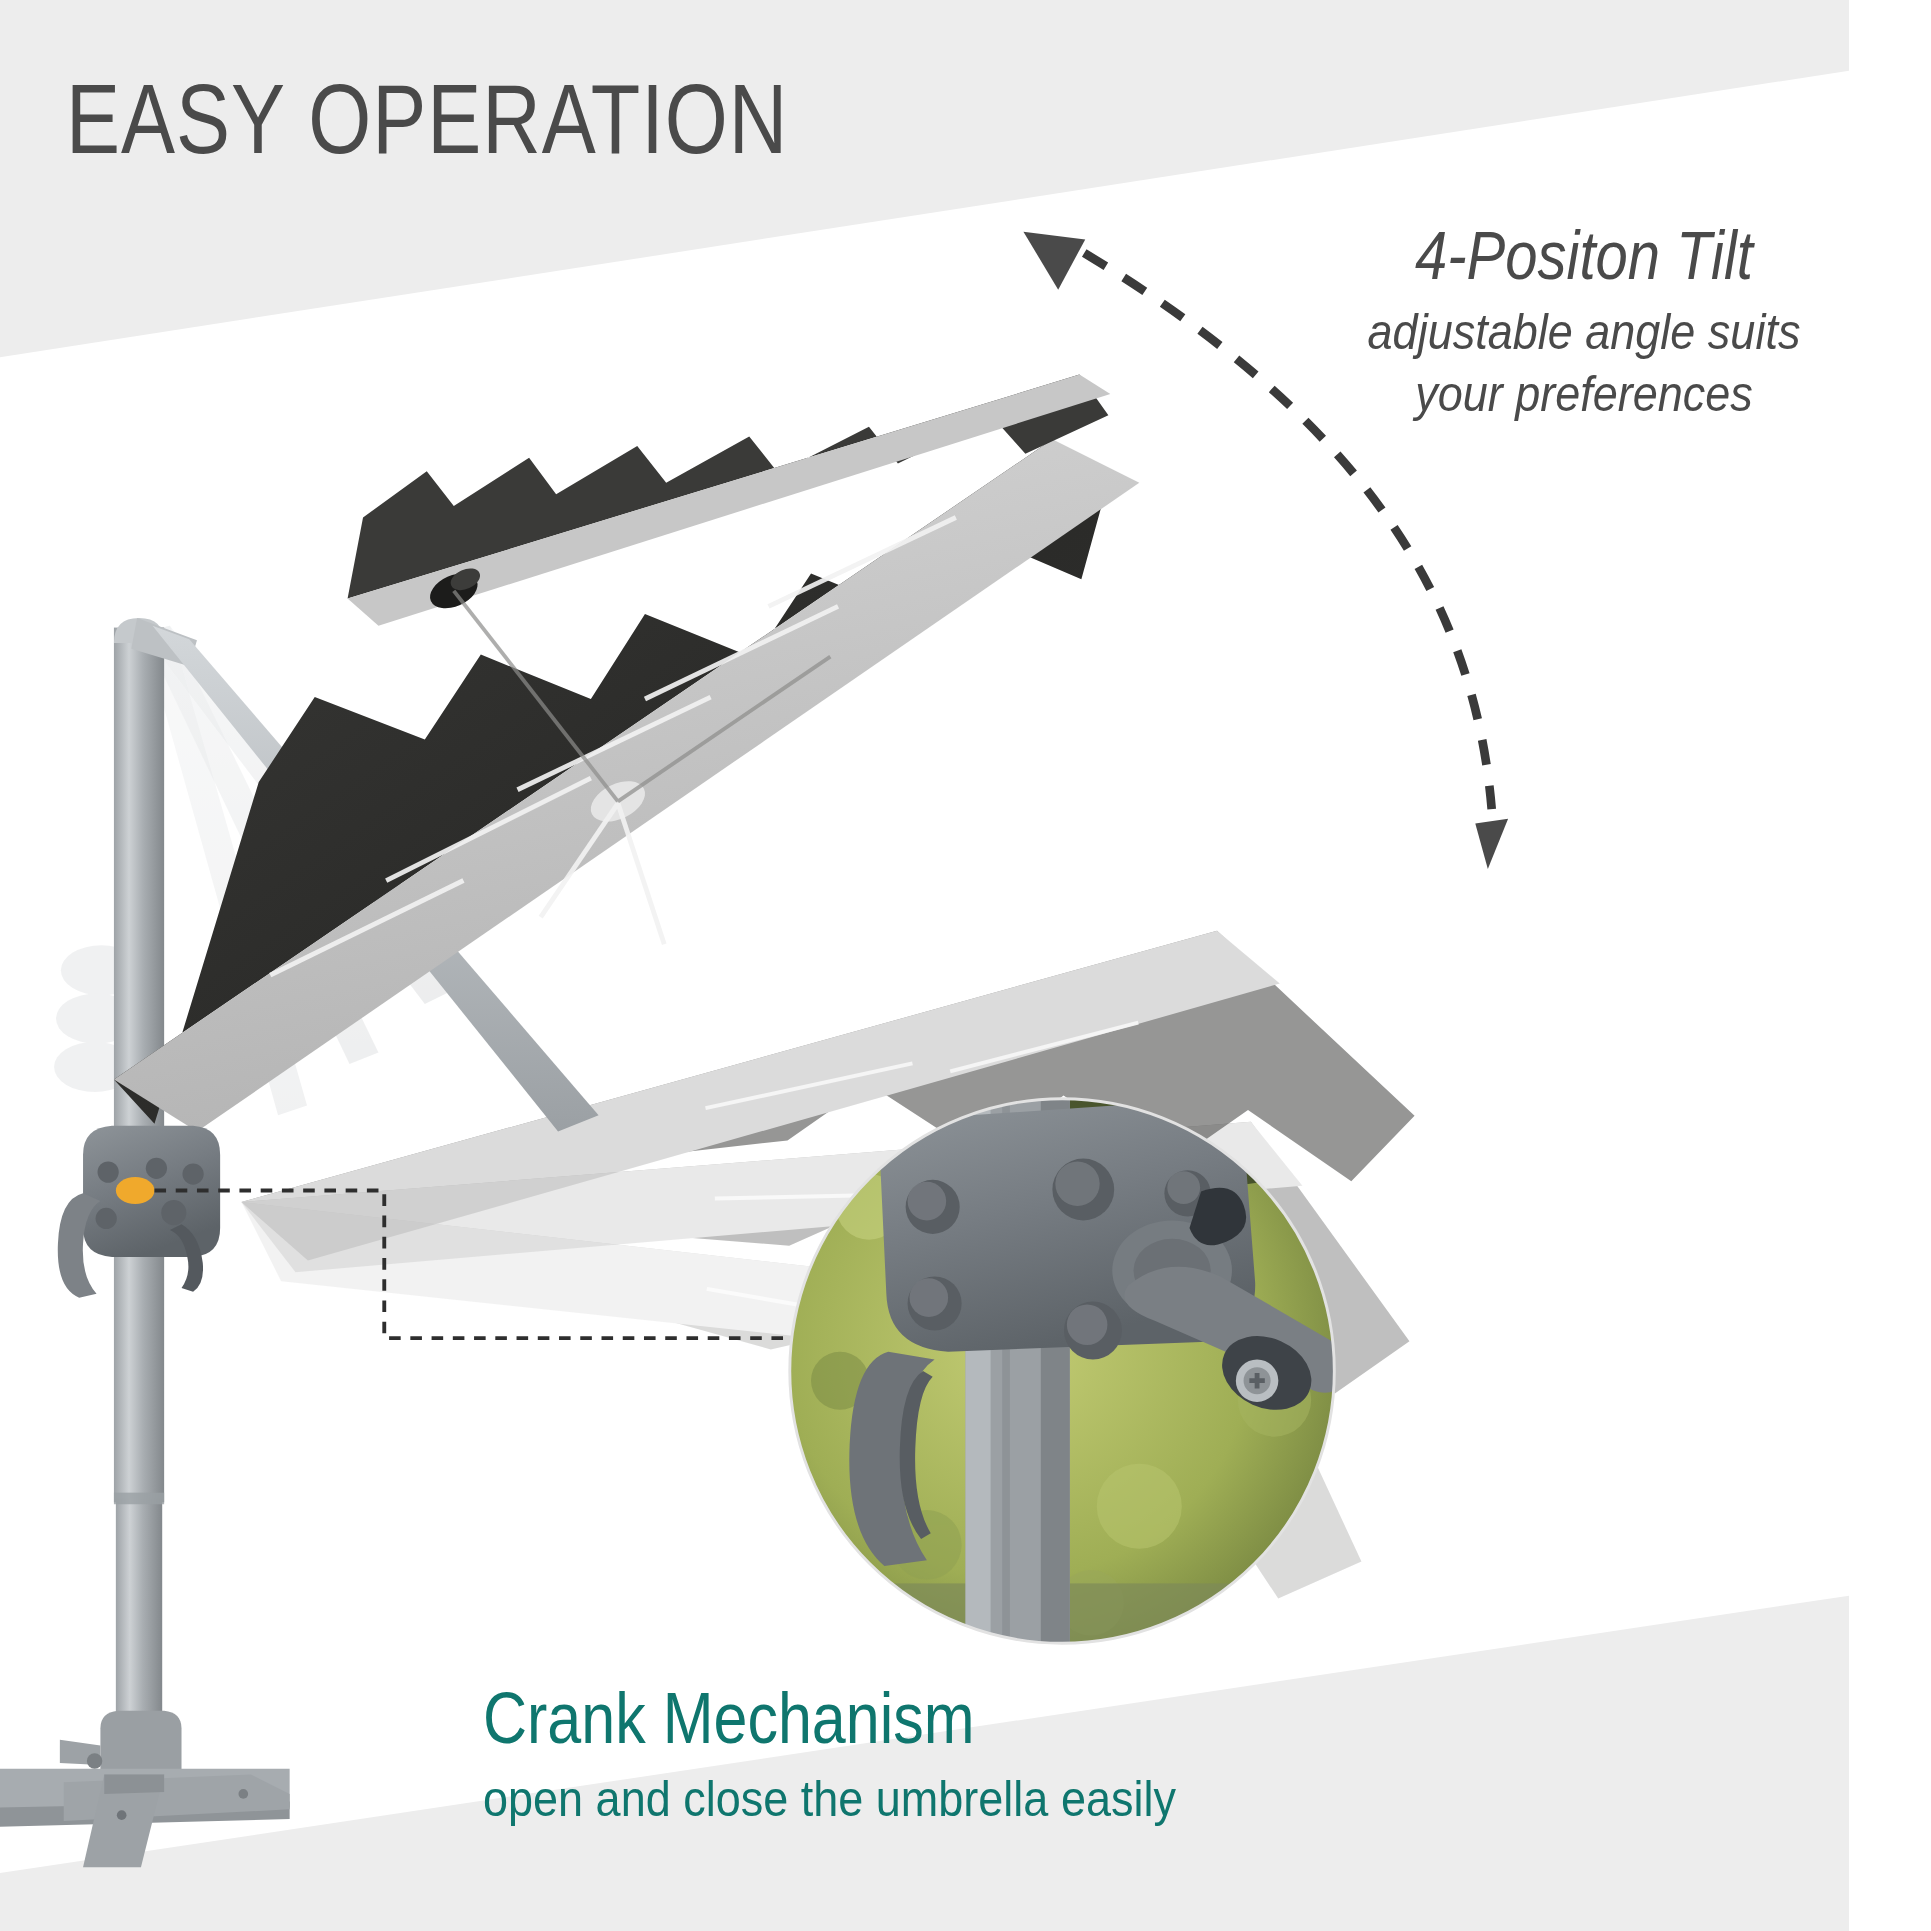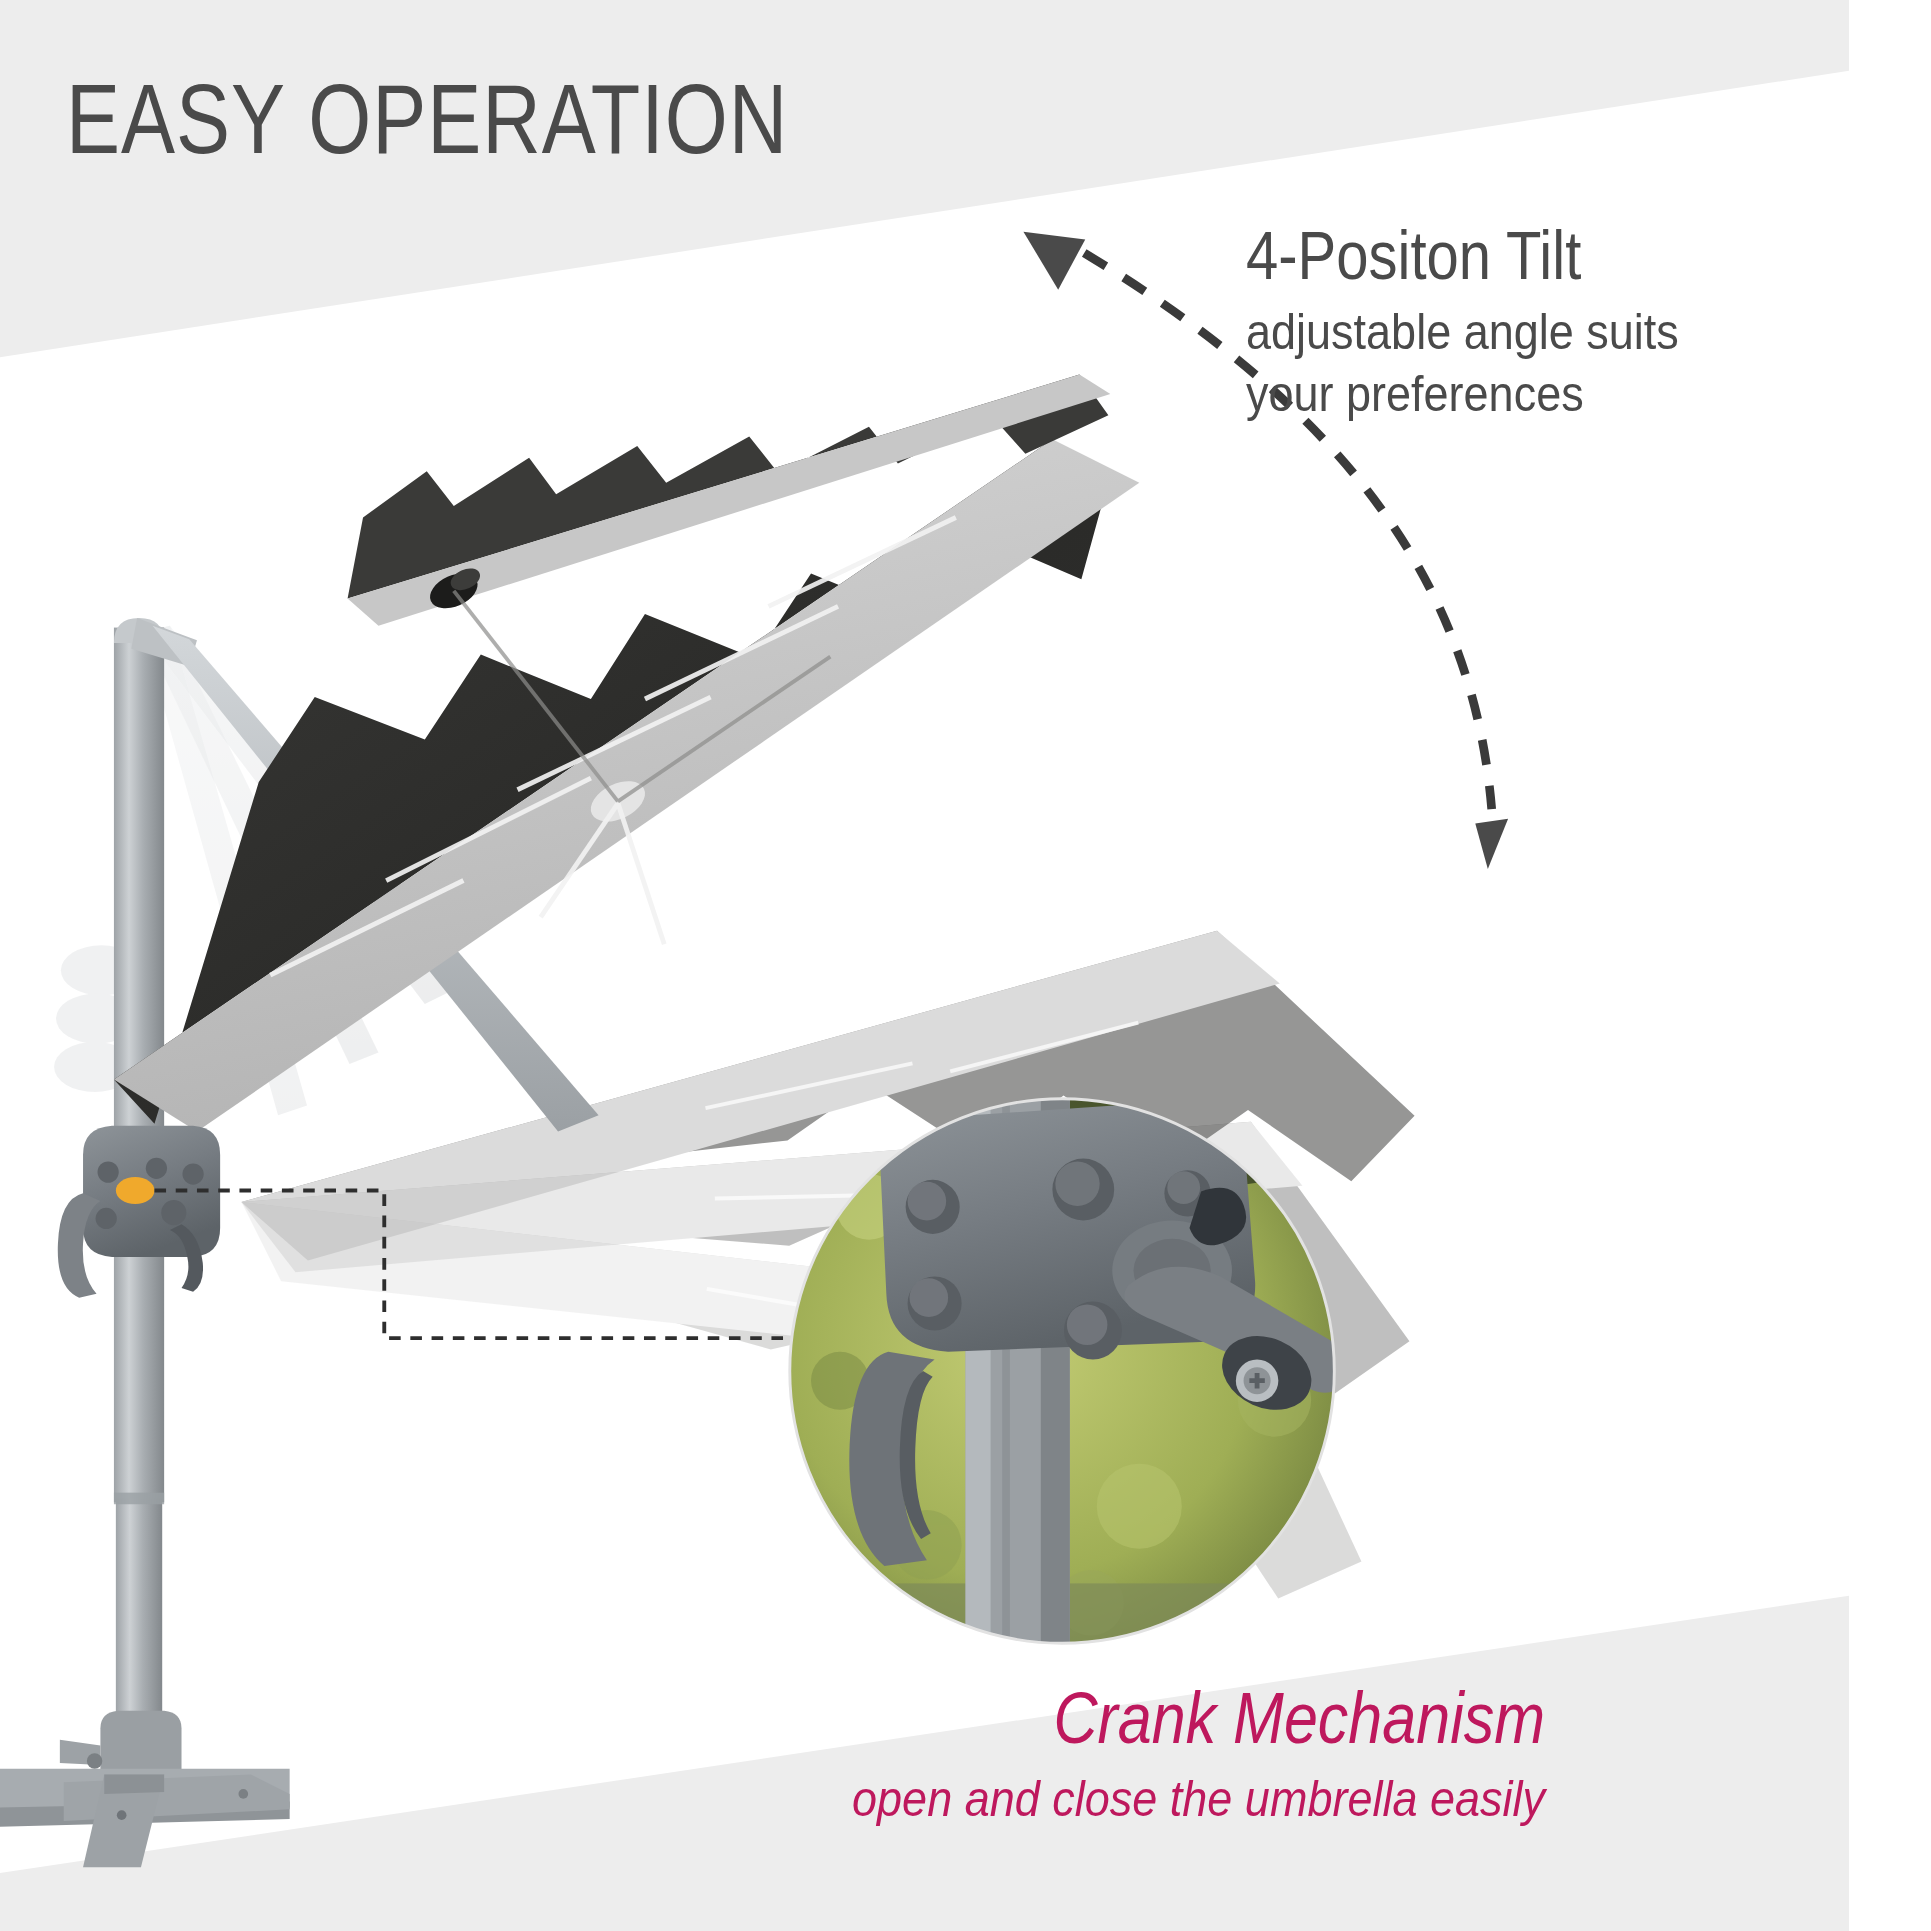--- a/index.html
+++ b/index.html
@@ -29,21 +29,23 @@
     line-height:1;
     white-space:nowrap;
     transform:scaleY(1.22);
     transform-origin:left top;
   }
   
   #tilt-block{
     position:absolute;
     left:1246px; top:220px;
     width:676px;
+    text-align:center;
     color:#4a4a4a;
+    font-style:italic;
   }
   #tilt-title{
     font-size:58px;
     line-height:1.05;
     font-weight:400;
     transform:scaleY(1.18);
     transform-origin:center top;
     white-space:nowrap;
   }
   #tilt-sub{
@@ -52,23 +54,22 @@
     line-height:1.22;
     font-weight:300;
     transform:scaleY(1.12);
     transform-origin:center top;
   }
   
   #crank-block{
     position:absolute;
     left:483px; top:1680px;
     width:1062px;
-    text-align:right;
-    color:#be185d;
-    font-style:italic;
+    text-align:left;
+    color:#0f766e;
   }
   #crank-title{
     font-size:61px;
     line-height:1.05;
     font-weight:400;
     transform:scaleY(1.18);
     transform-origin:center top;
     white-space:nowrap;
   }
   #crank-sub{

